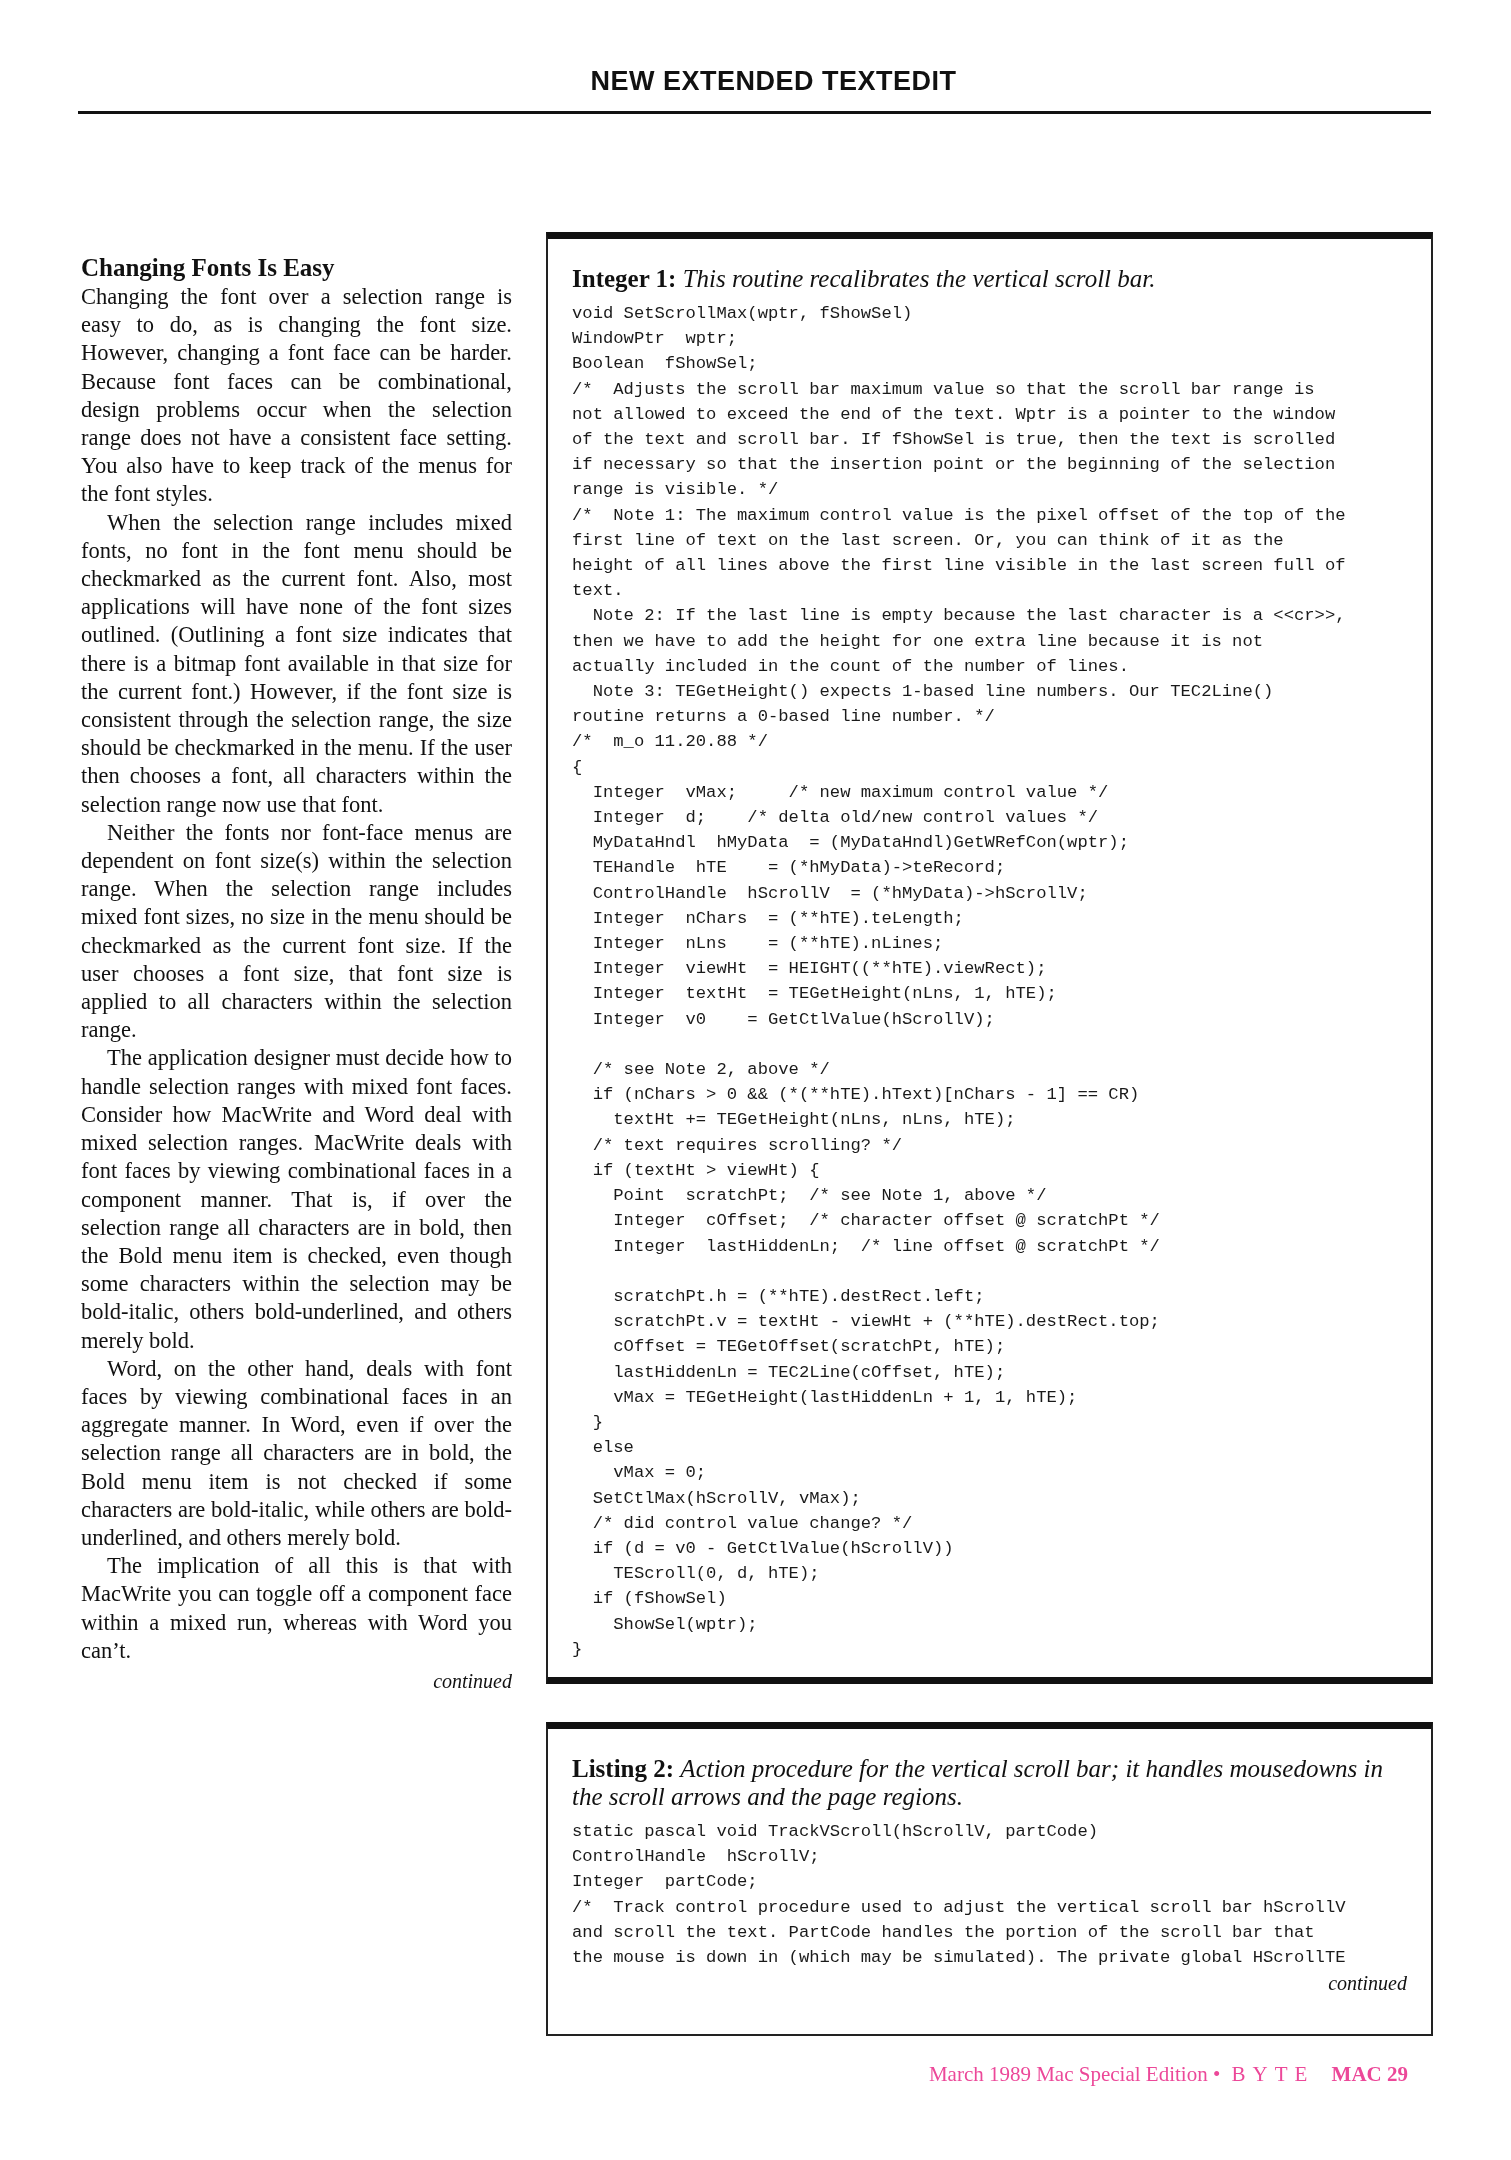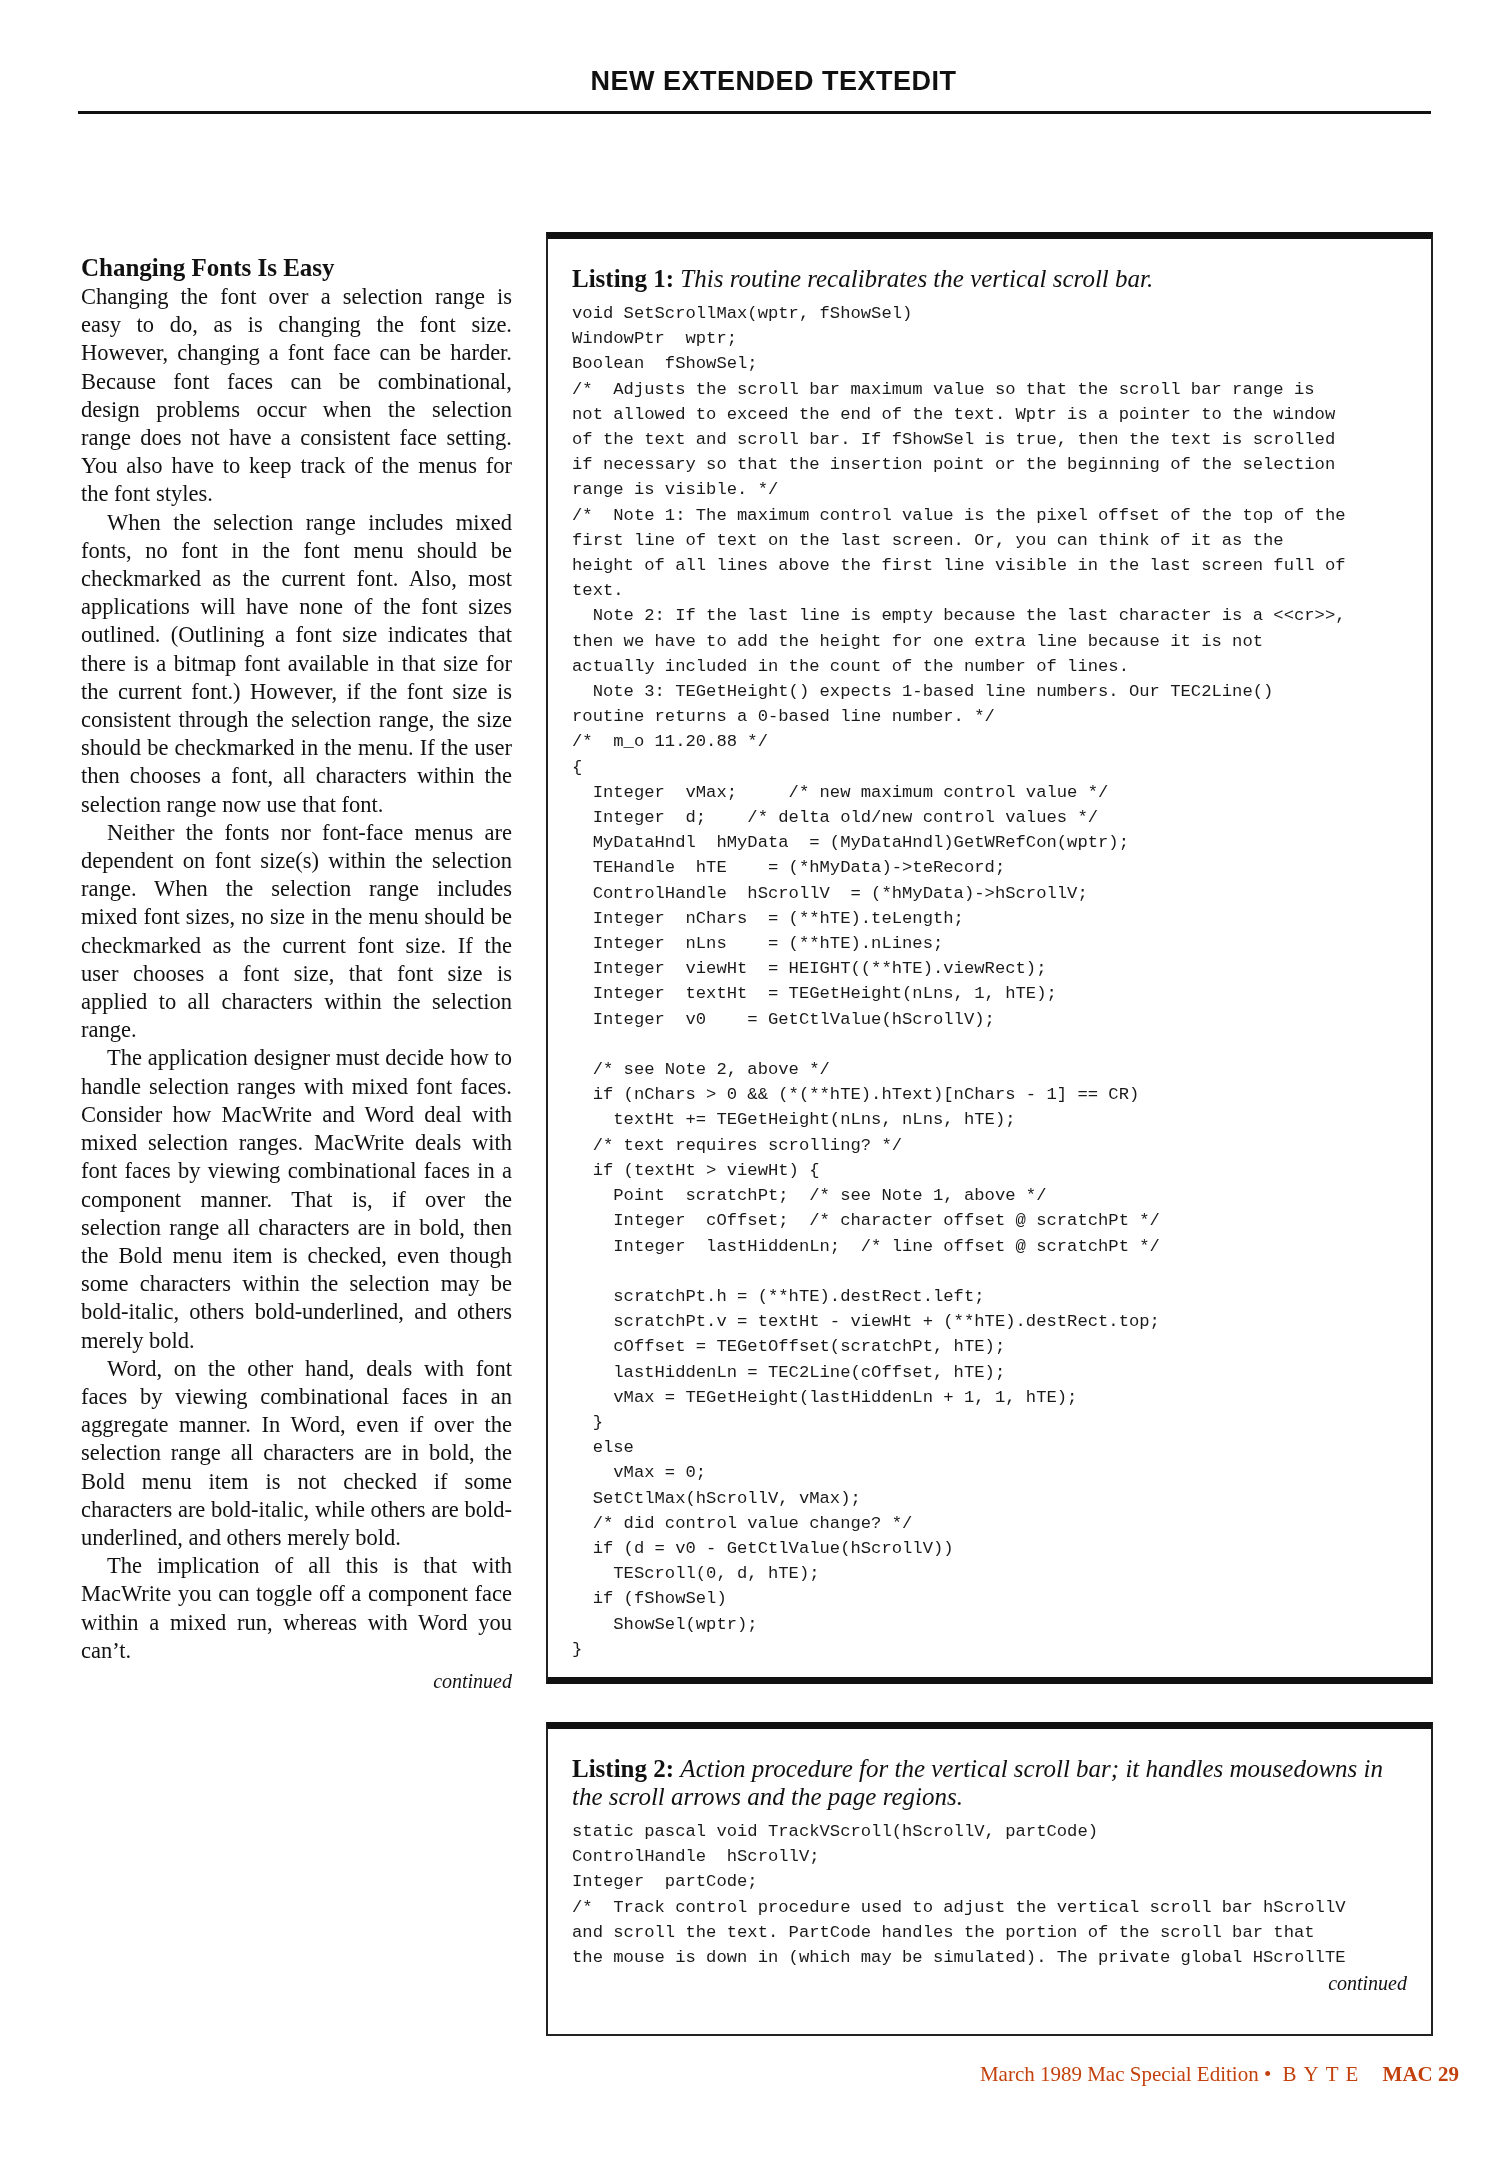--- a/index.html
+++ b/index.html
@@ -41,22 +41,22 @@
     font-family:"Liberation Mono", monospace; font-size:17.2px; line-height:25.2px;
     white-space:pre; margin:0; color:#1a1a1a;
   }
   .code-line { display:block; min-height:25.2px; }
   .listing .continued {
     text-align:right; font-family:"Liberation Serif", serif; font-style:italic; font-size:20px;
     margin-top:2px; padding-right:0;
   }
 
   .footer {
-    position:absolute; top:2062px; left:954px; width:505px; text-align:right;
-    font-family:"Liberation Serif", serif; font-size:21px; color:#c2410c;
+    position:absolute; top:2062px; left:903px; width:505px; text-align:right;
+    font-family:"Liberation Serif", serif; font-size:21px; color:#ec4899;
   }
   .footer .byte { letter-spacing:7px; margin-left:6px; margin-right:12px; }
   .footer .page { font-weight:bold; }
 </style>
 </head>
 <body>
 
 <div class="running-head">NEW EXTENDED TEXTEDIT</div>
 <div class="head-rule"></div>
 
@@ -66,21 +66,21 @@
   <p class="indent">When the selection range includes mixed fonts, no font in the font menu should be checkmarked as the current font. Also, most applications will have none of the font sizes outlined. (Outlin­ing a font size indicates that there is a bit­map font available in that size for the cur­rent font.) However, if the font size is consistent through the selection range, the size should be checkmarked in the menu. If the user then chooses a font, all characters within the selection range now use that font.</p>
   <p class="indent">Neither the fonts nor font-face menus are dependent on font size(s) within the selection range. When the selection range includes mixed font sizes, no size in the menu should be checkmarked as the current font size. If the user chooses a font size, that font size is applied to all characters within the selection range.</p>
   <p class="indent">The application designer must decide how to handle selection ranges with mixed font faces. Consider how Mac­Write and Word deal with mixed selec­tion ranges. MacWrite deals with font faces by viewing combinational faces in a component manner. That is, if over the selection range all characters are in bold, then the Bold menu item is checked, even though some characters within the selec­tion may be bold-italic, others bold-un­derlined, and others merely bold.</p>
   <p class="indent">Word, on the other hand, deals with font faces by viewing combinational faces in an aggregate manner. In Word, even if over the selection range all char­acters are in bold, the Bold menu item is not checked if some characters are bold-italic, while others are bold-underlined, and others merely bold.</p>
   <p class="indent">The implication of all this is that with MacWrite you can toggle off a compo­nent face within a mixed run, whereas with Word you can’t.</p>
   <div class="continued">continued</div>
 </div>
 
 <div class="listing listing1">
   <div class="listing-caption">
-    <span class="num">Listing 1:</span>
+    <span class="num">Integer 1:</span>
     <span class="desc">This routine recalibrates the vertical scroll bar.</span>
   </div>
   <div class="code"><span class="code-line">void SetScrollMax(wptr, fShowSel)</span><span class="code-line">WindowPtr  wptr;</span><span class="code-line">Boolean  fShowSel;</span><span class="code-line">/*  Adjusts the scroll bar maximum value so that the scroll bar range is</span><span class="code-line">not allowed to exceed the end of the text. Wptr is a pointer to the window</span><span class="code-line">of the text and scroll bar. If fShowSel is true, then the text is scrolled</span><span class="code-line">if necessary so that the insertion point or the beginning of the selection</span><span class="code-line">range is visible. */</span><span class="code-line">/*  Note 1: The maximum control value is the pixel offset of the top of the</span><span class="code-line">first line of text on the last screen. Or, you can think of it as the</span><span class="code-line">height of all lines above the first line visible in the last screen full of</span><span class="code-line">text.</span><span class="code-line">  Note 2: If the last line is empty because the last character is a &lt;&lt;cr&gt;&gt;,</span><span class="code-line">then we have to add the height for one extra line because it is not</span><span class="code-line">actually included in the count of the number of lines.</span><span class="code-line">  Note 3: TEGetHeight() expects 1-based line numbers. Our TEC2Line()</span><span class="code-line">routine returns a 0-based line number. */</span><span class="code-line">/*  m_o 11.20.88 */</span><span class="code-line">{</span><span class="code-line">  Integer  vMax;     /* new maximum control value */</span><span class="code-line">  Integer  d;    /* delta old/new control values */</span><span class="code-line">  MyDataHndl  hMyData  = (MyDataHndl)GetWRefCon(wptr);</span><span class="code-line">  TEHandle  hTE    = (*hMyData)-&gt;teRecord;</span><span class="code-line">  ControlHandle  hScrollV  = (*hMyData)-&gt;hScrollV;</span><span class="code-line">  Integer  nChars  = (**hTE).teLength;</span><span class="code-line">  Integer  nLns    = (**hTE).nLines;</span><span class="code-line">  Integer  viewHt  = HEIGHT((**hTE).viewRect);</span><span class="code-line">  Integer  textHt  = TEGetHeight(nLns, 1, hTE);</span><span class="code-line">  Integer  v0    = GetCtlValue(hScrollV);</span><span class="code-line"></span><span class="code-line">  /* see Note 2, above */</span><span class="code-line">  if (nChars &gt; 0 &amp;&amp; (*(**hTE).hText)[nChars - 1] == CR)</span><span class="code-line">    textHt += TEGetHeight(nLns, nLns, hTE);</span><span class="code-line">  /* text requires scrolling? */</span><span class="code-line">  if (textHt &gt; viewHt) {</span><span class="code-line">    Point  scratchPt;  /* see Note 1, above */</span><span class="code-line">    Integer  cOffset;  /* character offset @ scratchPt */</span><span class="code-line">    Integer  lastHiddenLn;  /* line offset @ scratchPt */</span><span class="code-line"></span><span class="code-line">    scratchPt.h = (**hTE).destRect.left;</span><span class="code-line">    scratchPt.v = textHt - viewHt + (**hTE).destRect.top;</span><span class="code-line">    cOffset = TEGetOffset(scratchPt, hTE);</span><span class="code-line">    lastHiddenLn = TEC2Line(cOffset, hTE);</span><span class="code-line">    vMax = TEGetHeight(lastHiddenLn + 1, 1, hTE);</span><span class="code-line">  }</span><span class="code-line">  else</span><span class="code-line">    vMax = 0;</span><span class="code-line">  SetCtlMax(hScrollV, vMax);</span><span class="code-line">  /* did control value change? */</span><span class="code-line">  if (d = v0 - GetCtlValue(hScrollV))</span><span class="code-line">    TEScroll(0, d, hTE);</span><span class="code-line">  if (fShowSel)</span><span class="code-line">    ShowSel(wptr);</span><span class="code-line">}</span></div>
 </div>
 
 <div class="listing listing2">
   <div class="listing-caption">
     <span class="num">Listing 2:</span>
     <span class="desc">Action procedure for the vertical scroll bar; it handles mousedowns in the scroll arrows and the page regions.</span>
   </div>

